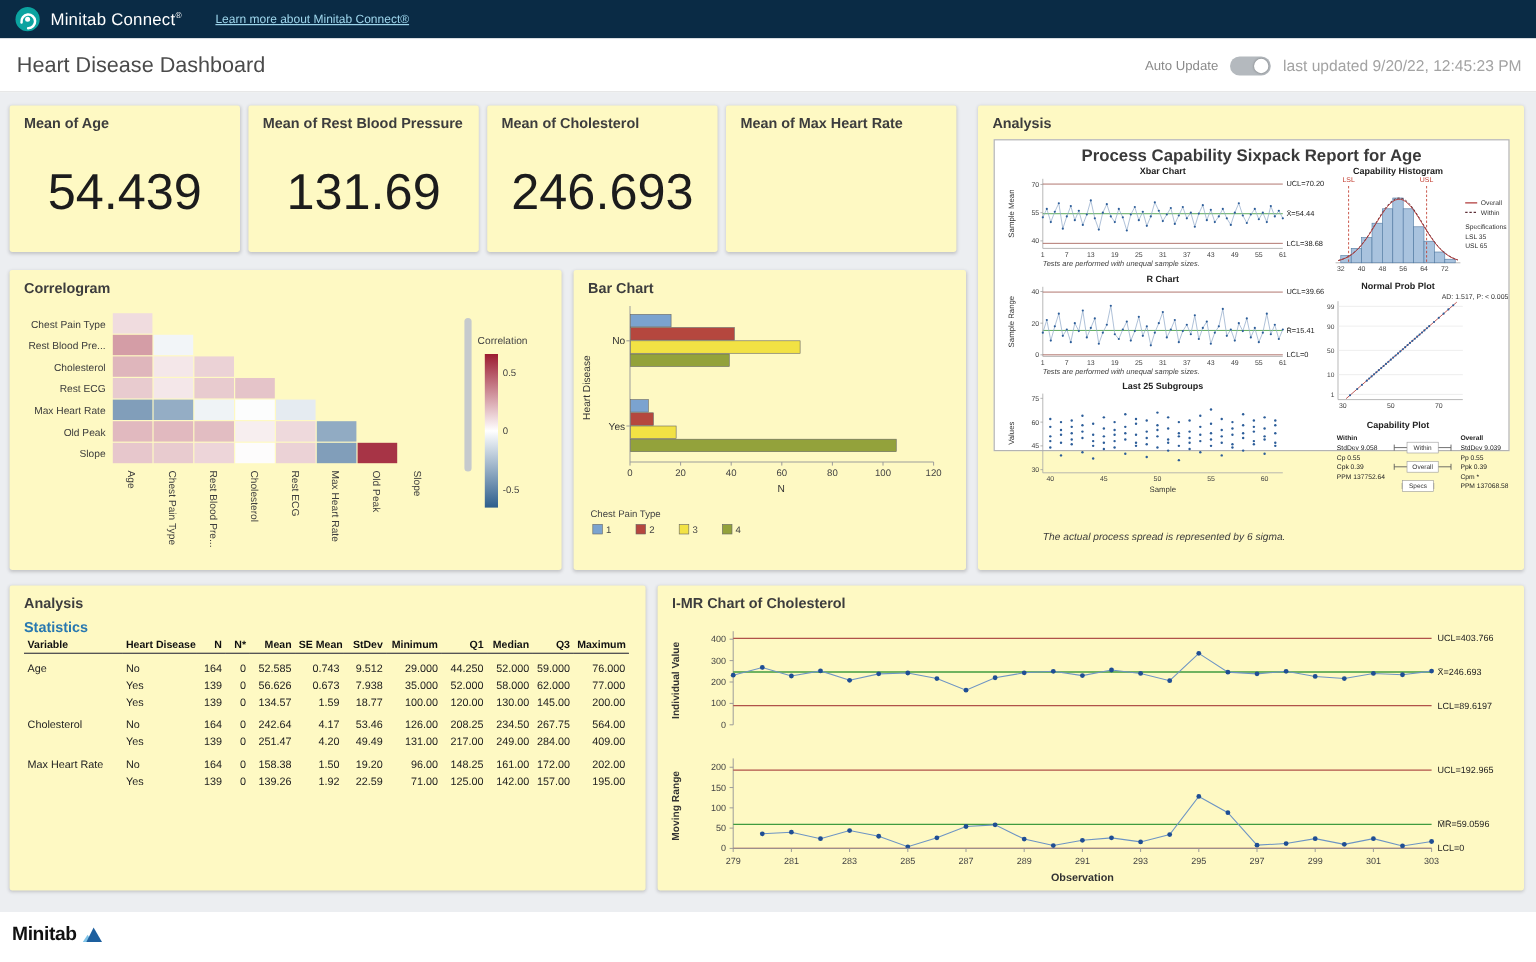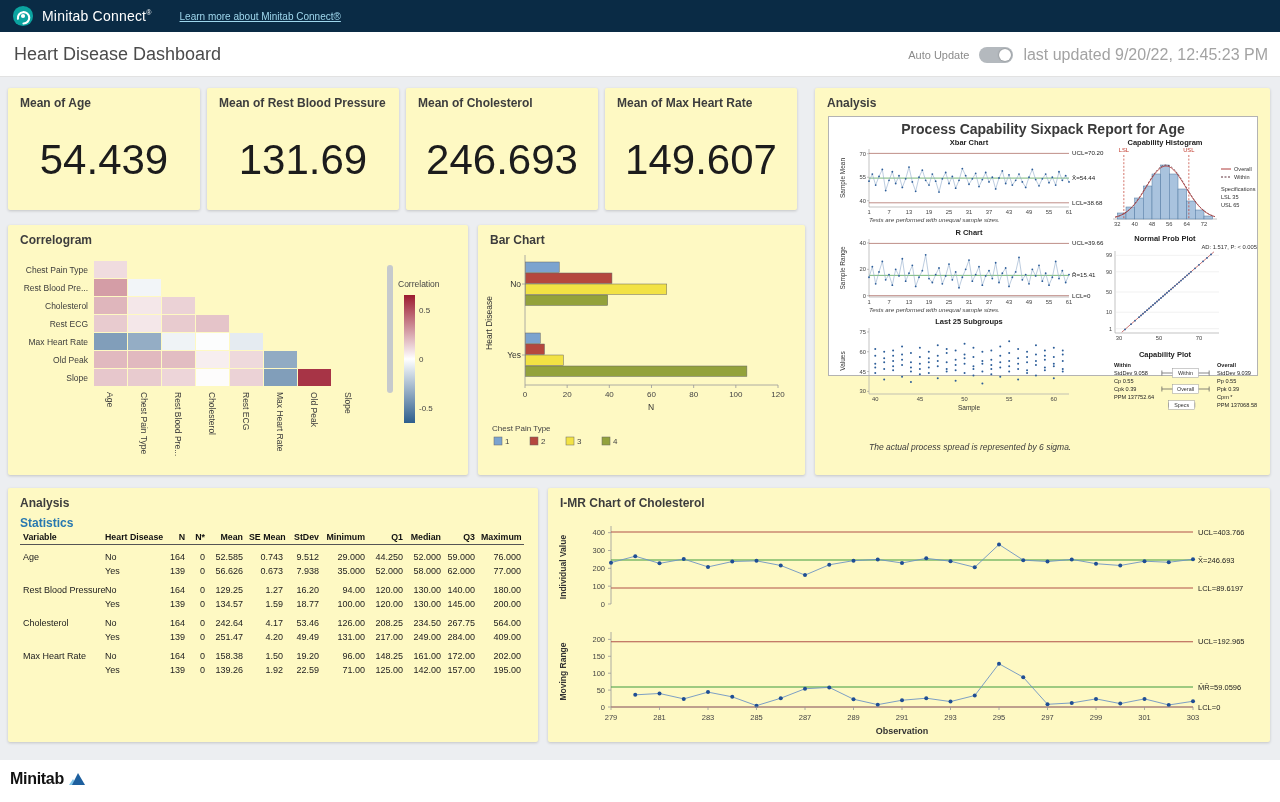--- a/index.html
+++ b/index.html
@@ -9,21 +9,21 @@
   .logo{width:22px;height:22px;flex:none}
   .brand{color:#fff;font-size:14px;font-weight:500;margin-left:8px;letter-spacing:.2px}
   .brand sup{font-size:7px;vertical-align:super}
   .learn{color:#9ed6ec;font-size:10px;margin-left:28px;text-decoration:underline;cursor:pointer}
   .header{position:absolute;top:32px;left:0;width:1280px;height:45px;background:#fff;border-bottom:1px solid #e2e2e2}
   .page-title{position:absolute;left:14px;top:12px;font-size:18px;color:#4b4b4b}
   .hdr-right{position:absolute;right:12px;top:0;height:45px;display:flex;align-items:center;gap:10px}
   .auto-label{font-size:11px;color:#8b8b8b}
   .toggle{width:34px;height:16px;background:#b4b9be;border-radius:9px;position:relative;cursor:pointer}
   .knob{position:absolute;right:2px;top:2px;width:12px;height:12px;background:#fff;border-radius:50%;box-shadow:0 0 2px rgba(0,0,0,.4)}
-  .updated{font-size:16px;color:#a3a3a3}
+  .updated{font-size:13px;color:#a3a3a3}
   .main-bg{position:absolute;top:77px;left:0;width:1280px;height:683px;background:#eceef1}
   .panel{position:absolute;background:#fef9c3;box-shadow:0 1px 3px rgba(0,0,0,.18);border-radius:2px;overflow:hidden}
   .ptitle{position:absolute;left:12px;top:8px;font-size:12px;font-weight:600;color:#3d3d3d;white-space:nowrap}
   .kpi{top:88px;width:192px;height:122px}
   .kpi-num{position:absolute;left:0;width:100%;text-align:center;top:48px;font-size:42px;color:#1c1c1c}
   
   .corr-rowlabel{position:absolute;left:0;width:80px;text-align:right;font-size:8.5px;color:#3c3c3c;height:18px;line-height:18px;white-space:nowrap}
   .corr-cell{position:absolute;width:33px;height:17px}
   .corr-collabel{position:absolute;top:167px;font-size:8.5px;color:#3c3c3c;white-space:nowrap;transform-origin:0 0;transform:rotate(90deg)}
   .corr-scrollbar{position:absolute;left:379px;top:40px;width:6px;height:128px;background:#c6cacd;border-radius:3px;cursor:pointer}
@@ -75,21 +75,20 @@
 <div class="panel kpi" style="left:207px">
   <div class="ptitle">Mean of Rest Blood Pressure</div>
   <div class="kpi-num">131.69</div>
 </div>
 <div class="panel kpi" style="left:406px">
   <div class="ptitle">Mean of Cholesterol</div>
   <div class="kpi-num">246.693</div>
 </div>
 <div class="panel kpi" style="left:605px">
   <div class="ptitle">Mean of Max Heart Rate</div>
-  <div class="kpi-num">149.607</div>
 </div>
 
 <div class="panel" style="left:8px;top:225px;width:460px;height:250px">
   <div class="ptitle">Correlogram</div>
   <div id="correlogram-body">
       <div class="corr-rowlabel" style="top: 36px;">Chest Pain Type</div>
       <div class="corr-rowlabel" style="top: 54px;">Rest Blood Pre...</div>
       <div class="corr-rowlabel" style="top: 72px;">Cholesterol</div>
       <div class="corr-rowlabel" style="top: 90px;">Rest ECG</div>
       <div class="corr-rowlabel" style="top: 108px;">Max Heart Rate</div>
@@ -686,34 +685,20 @@
             <td class="tr">0</td>
             <td class="tr">56.626</td>
             <td class="tr">0.673</td>
             <td class="tr">7.938</td>
             <td class="tr">35.000</td>
             <td class="tr">52.000</td>
             <td class="tr">58.000</td>
             <td class="tr">62.000</td>
             <td class="tr">77.000</td>
           </tr>
-          <tr class="gs">
-            <td class="tl">Rest Blood Pressure</td>
-            <td class="tl">No</td>
-            <td class="tr">164</td>
-            <td class="tr">0</td>
-            <td class="tr">129.25</td>
-            <td class="tr">1.27</td>
-            <td class="tr">16.20</td>
-            <td class="tr">94.00</td>
-            <td class="tr">120.00</td>
-            <td class="tr">130.00</td>
-            <td class="tr">140.00</td>
-            <td class="tr">180.00</td>
-          </tr>
           <tr>
             <td class="tl"></td>
             <td class="tl">Yes</td>
             <td class="tr">139</td>
             <td class="tr">0</td>
             <td class="tr">134.57</td>
             <td class="tr">1.59</td>
             <td class="tr">18.77</td>
             <td class="tr">100.00</td>
             <td class="tr">120.00</td>

